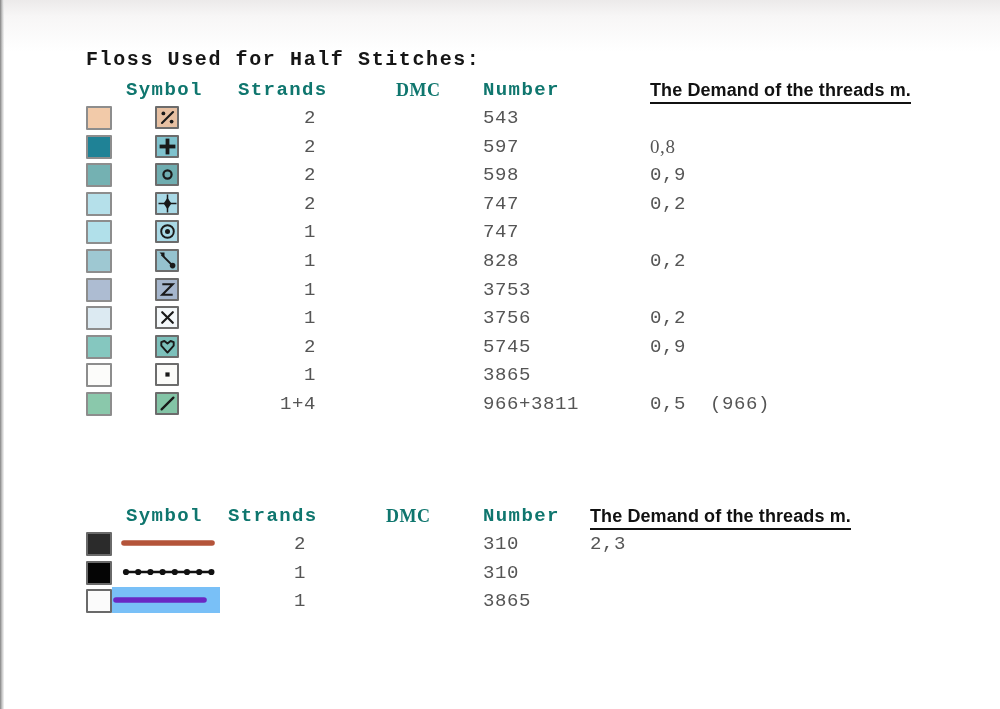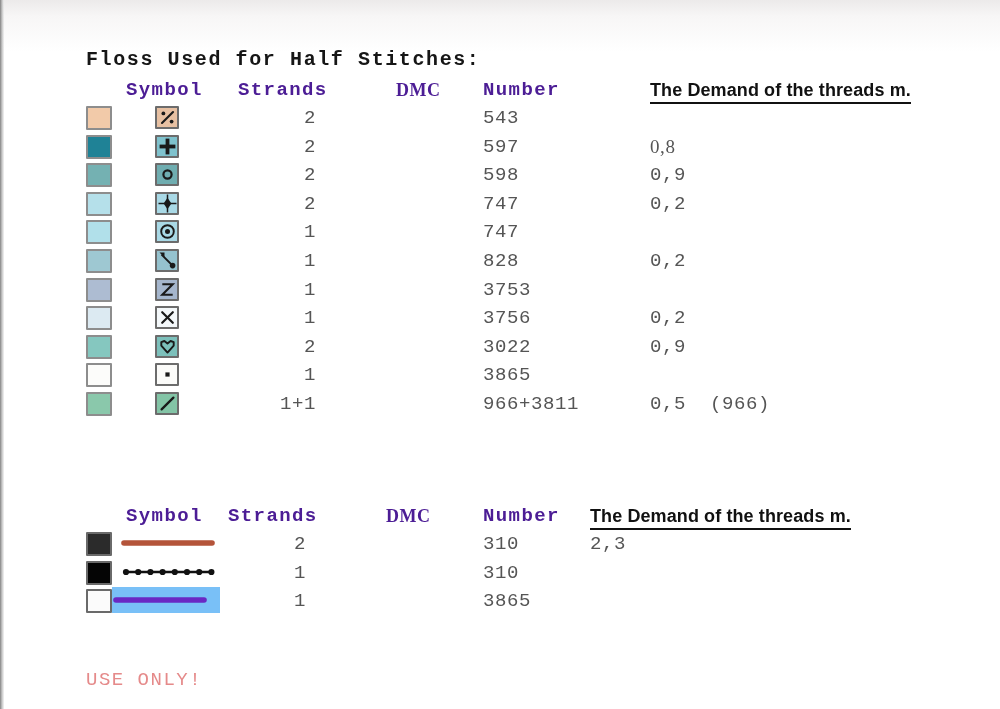--- a/index.html
+++ b/index.html
@@ -47,21 +47,21 @@
     white-space: pre;
   }
 
   
   .col-head {
     position: absolute;
     font-family: "Liberation Mono", "DejaVu Sans Mono", monospace;
     font-weight: bold;
     font-size: 19px;
     letter-spacing: 1.4px;
-    color: #4c1d95;
+    color: #0f766e;
     white-space: pre;
   }
   .col-head.dmc {
     font-family: "Liberation Serif", "DejaVu Serif", serif;
     font-weight: bold;
     font-size: 18px;
     letter-spacing: .5px;
   }
   .demand-head {
     position: absolute;
@@ -253,42 +253,42 @@
     <div class="cell-text" style="left:634px; top:2px;">0,2</div>
       </div>
       <div class="row" style="top: 333.8px;">
     <div class="swatch" style="left:70px; top:1px; background:#85c7bf;"></div>
     <div class="glyph-cell" style="left:139px; top:1px; background:#7cc0bb;">
           <svg width="19" height="19" viewBox="0 0 19 19">
         <path d="M9.5 15.6 L3.3 8.6 L3.3 5.2 L6.4 4.0 L9.5 6.6 L12.6 4.0 L15.7 5.2 L15.7 8.6 Z" stroke="#1a1a1a" stroke-width="1.9" fill="none" stroke-linejoin="round"></path>
           </svg>
         </div>
     <div class="cell-text cell-strands" style="left:214px; top:2px; width:86px; text-align:right;">2</div>
-    <div class="cell-text" style="left:467px; top:2px;">3022</div>
+    <div class="cell-text" style="left:467px; top:2px;">5745</div>
     <div class="cell-text" style="left:634px; top:2px;">0,9</div>
       </div>
       <div class="row" style="top: 362.4px;">
     <div class="swatch" style="left:70px; top:1px; background:#fcfcfa;"></div>
     <div class="glyph-cell" style="left:139px; top:1px; background:#fbfbf9;">
           <svg width="19" height="19" viewBox="0 0 19 19">
         <rect x="7.4" y="7.4" width="4.2" height="4.2" fill="#1a1a1a"></rect>
           </svg>
         </div>
     <div class="cell-text cell-strands" style="left:214px; top:2px; width:86px; text-align:right;">1</div>
     <div class="cell-text" style="left:467px; top:2px;">3865</div>
     <div class="cell-text" style="left:634px; top:2px;"></div>
       </div>
       <div class="row" style="top: 391px;">
     <div class="swatch" style="left:70px; top:1px; background:#8ac8ab;"></div>
     <div class="glyph-cell" style="left:139px; top:1px; background:#83c4a6;">
           <svg width="19" height="19" viewBox="0 0 19 19">
         <line x1="3.6" y1="15.4" x2="15.4" y2="3.6" stroke="#1a1a1a" stroke-width="2.3" stroke-linecap="round"></line>
           </svg>
         </div>
-    <div class="cell-text cell-strands" style="left:214px; top:2px; width:86px; text-align:right;">1+1</div>
+    <div class="cell-text cell-strands" style="left:214px; top:2px; width:86px; text-align:right;">1+4</div>
     <div class="cell-text" style="left:467px; top:2px;">966+3811</div>
     <div class="cell-text" style="left:634px; top:2px;">0,5  (966)</div>
       </div>
     </div>
 
 
   <div class="col-head" style="left:110px; top:505px;">Symbol</div>
   <div class="col-head" style="left:212px; top:505px;">Strands</div>
   <div class="col-head dmc" style="left:370px; top:506px;">DMC</div>
   <div class="col-head" style="left:467px; top:505px;">Number</div>
@@ -331,15 +331,14 @@
           <svg class="line-sample" width="96" height="22" viewBox="0 0 96 22">
     <line x1="4" y1="11" x2="92" y2="11" stroke="#6a28c4" stroke-width="5.6" stroke-linecap="round"></line>
           </svg>
         </div>
     <div class="cell-text cell-strands" style="left:204px; top:3px; width:86px; text-align:right;">1</div>
     <div class="cell-text" style="left:467px; top:3px;">3865</div>
     <div class="cell-text" style="left:574px; top:3px;"></div>
       </div>
     </div>
 
-  <div class="footer-note" style="left: 70px; top: 665px; color: rgb(229, 138, 138);">USE ONLY!</div>
 
 </div>
 
 </body></html>

